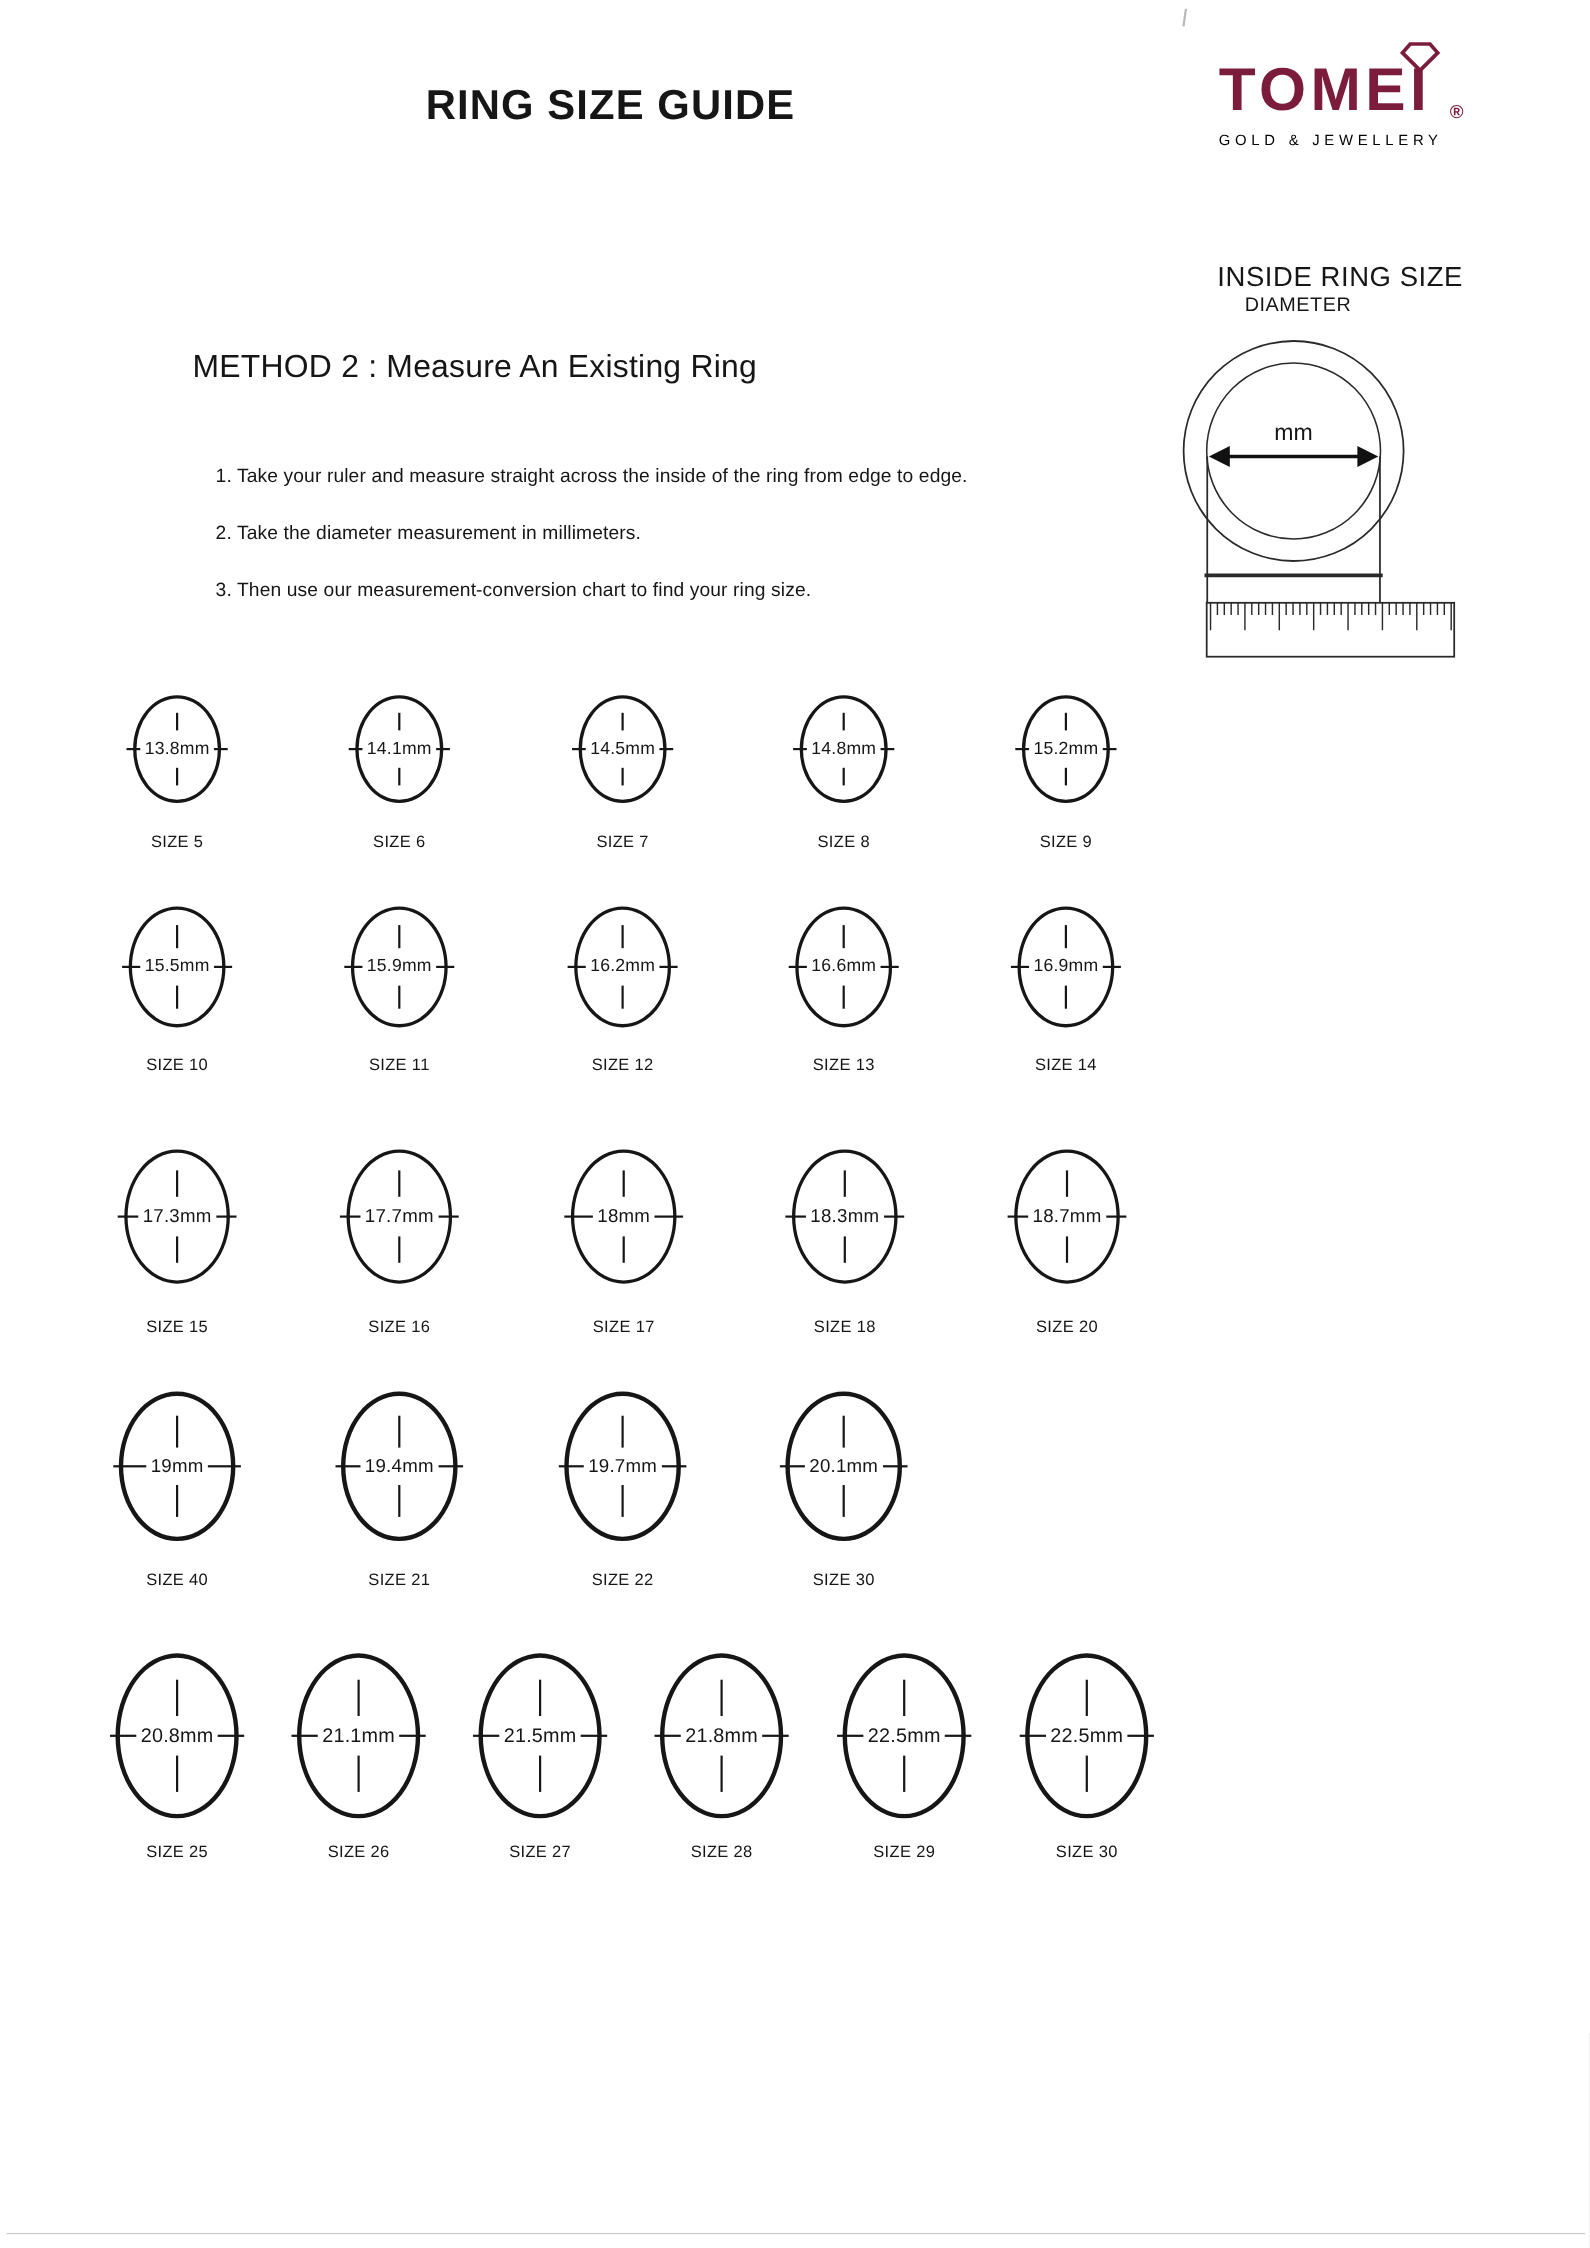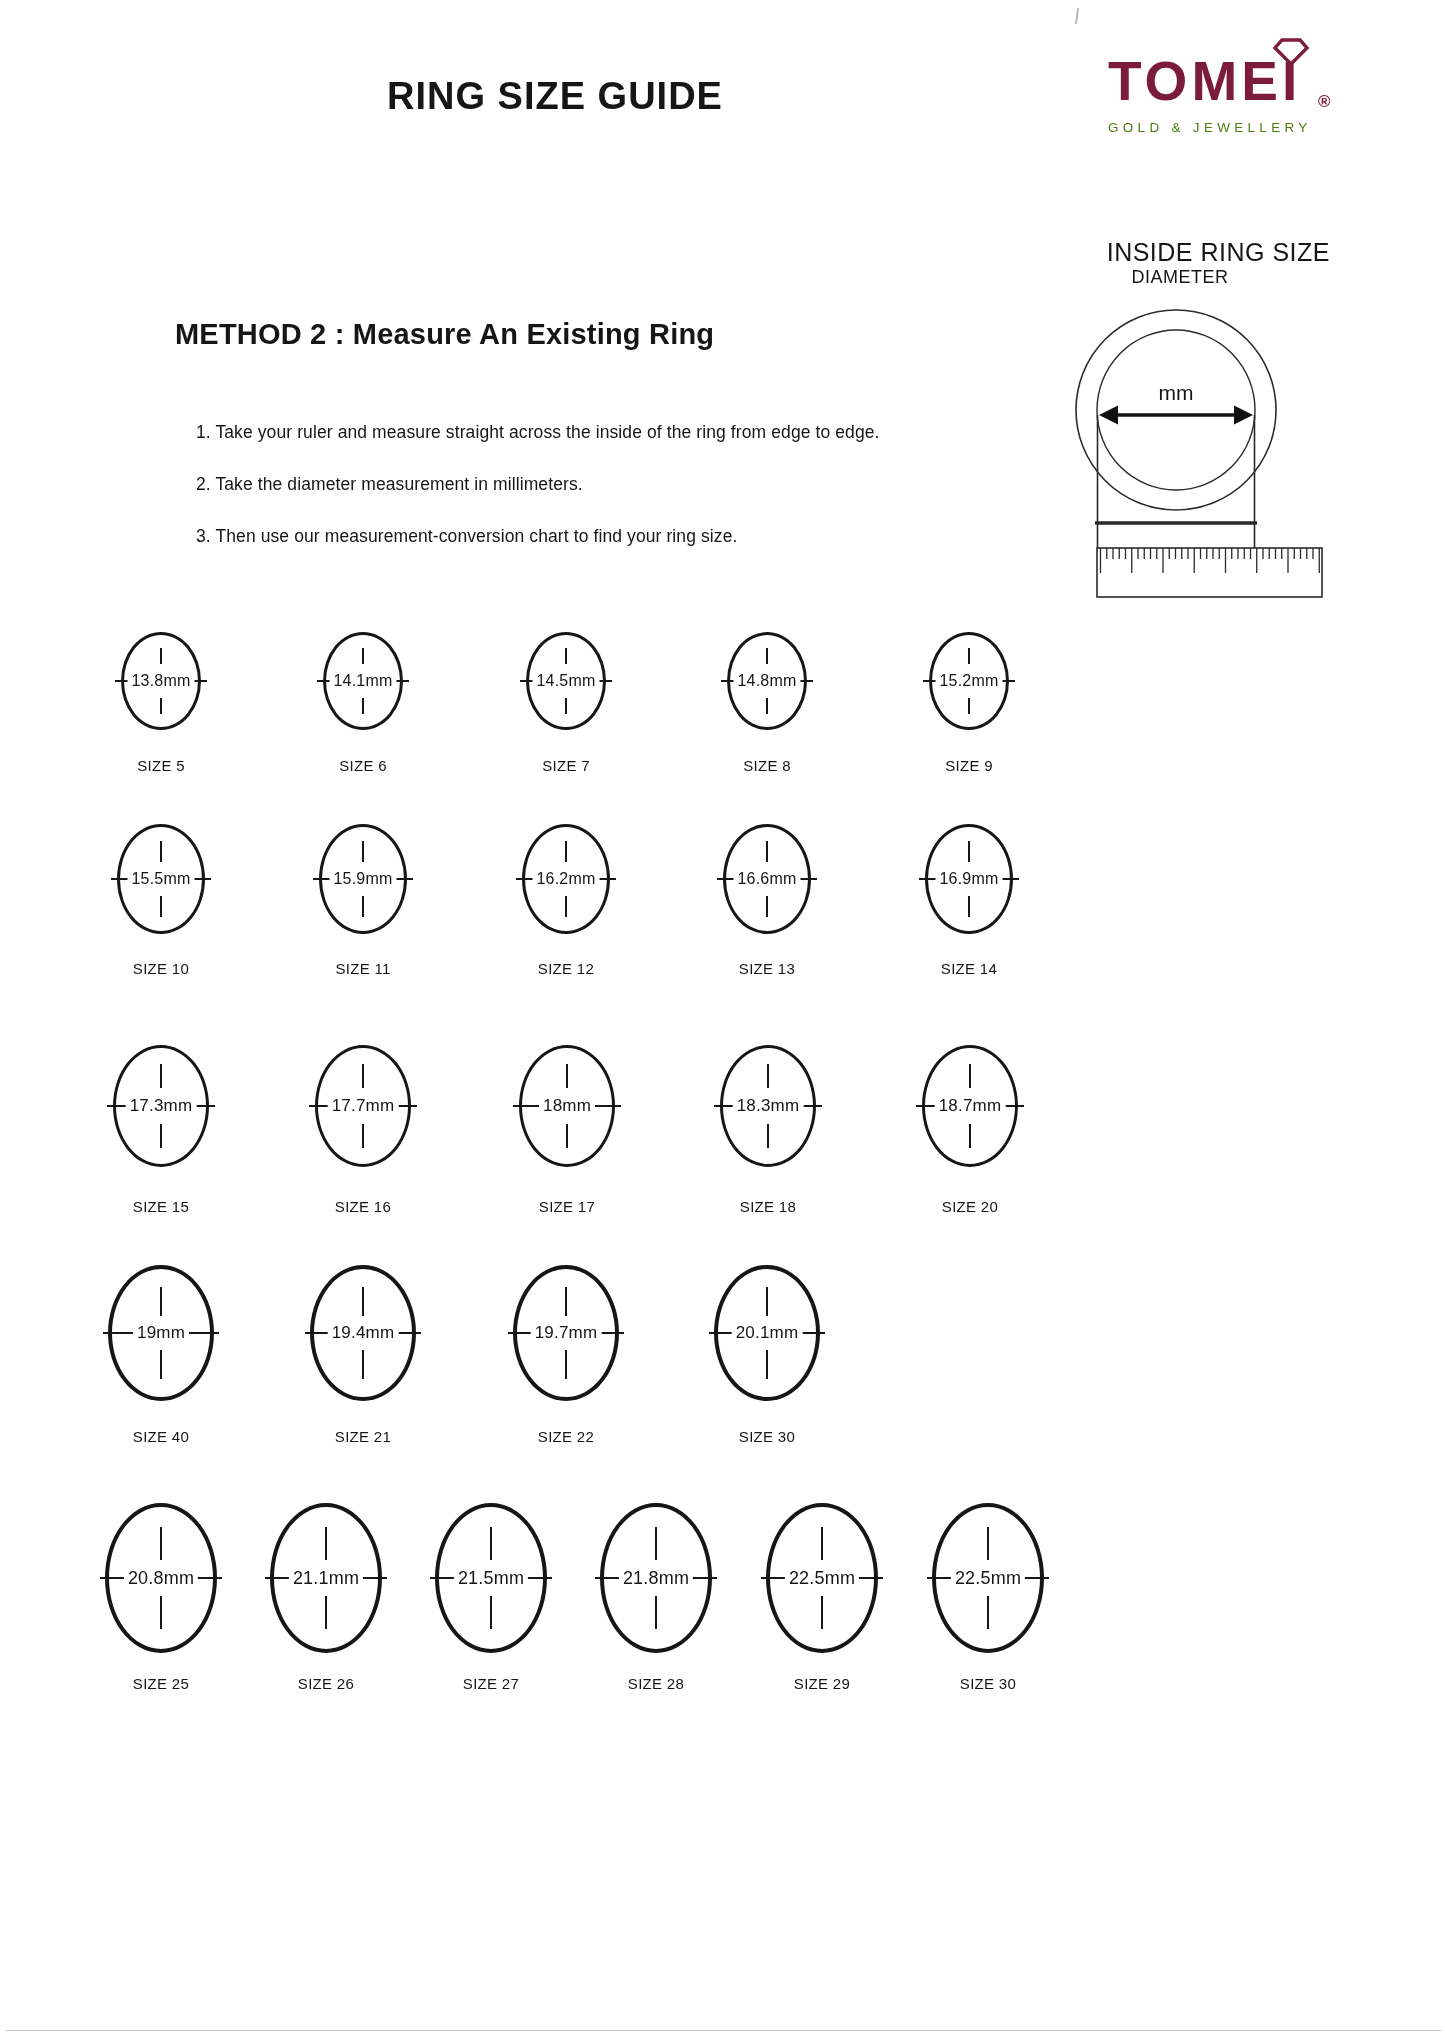--- a/index.html
+++ b/index.html
@@ -8,27 +8,27 @@
   
   .page-title{position:absolute;left:330px;top:50px;width:450px;text-align:center;
               font-size:38px;font-weight:bold;letter-spacing:1px;}
   .scan-artifact{position:absolute;left:1076px;top:8px;width:2px;height:16px;background:#9a9a9a;
                  transform:rotate(8deg);opacity:.7;}
   .logo{position:absolute;left:1108px;top:40px;width:250px;}
   .brand-row{position:relative;height:76px;}
   .brand{position:absolute;left:0;top:14px;font-size:55px;font-weight:bold;letter-spacing:4px;line-height:1;}
   .diamond{position:absolute;left:164px;top:-2px;}
   .reg{position:absolute;left:210px;top:52px;font-size:17px;font-weight:bold;}
-  .tagline{margin-top:4px;font-size:13.5px;letter-spacing:4.3px;color:#4d7c0f;white-space:nowrap;}
+  .tagline{margin-top:4px;font-size:13.5px;letter-spacing:4.3px;color:#000000;white-space:nowrap;}
   
   .irs-heading{position:absolute;left:1030px;top:238px;width:300px;text-align:right;font-size:25px;letter-spacing:.5px;}
   .irs-sub{position:absolute;left:1030px;top:267px;width:300px;text-align:center;font-size:18px;letter-spacing:.5px;}
   .ring-diagram{position:absolute;left:1040px;top:290px;}
   
-  .method-heading{position:absolute;left:175px;top:294px;font-size:29px;font-weight:bold;letter-spacing:.2px;}
+  .method-heading{position:absolute;left:175px;top:294px;font-size:29px;font-weight:normal;letter-spacing:.2px;}
   .steps{position:absolute;left:196px;top:422px;margin:0;padding:0;list-style:none;font-size:17.5px;}
   .steps li{margin-bottom:31px;letter-spacing:.1px;}
   
   .grid{position:absolute;left:0;top:0;width:100%;height:100%;}
   .ring-item{position:absolute;}
   .ring-circle{position:absolute;inset:0;border:3px solid #161616;border-radius:50%;}
   .hline{position:absolute;top:50%;left:-9px;right:-9px;height:2px;margin-top:-1px;background:#161616;z-index:1;}
   .vline{position:absolute;left:50%;width:2px;margin-left:-1px;background:#161616;}
   .mm-label{position:absolute;top:50%;left:50%;transform:translate(-50%,-50%);background:#fff;
             padding:0 4px;z-index:2;white-space:nowrap;letter-spacing:.2px;}

